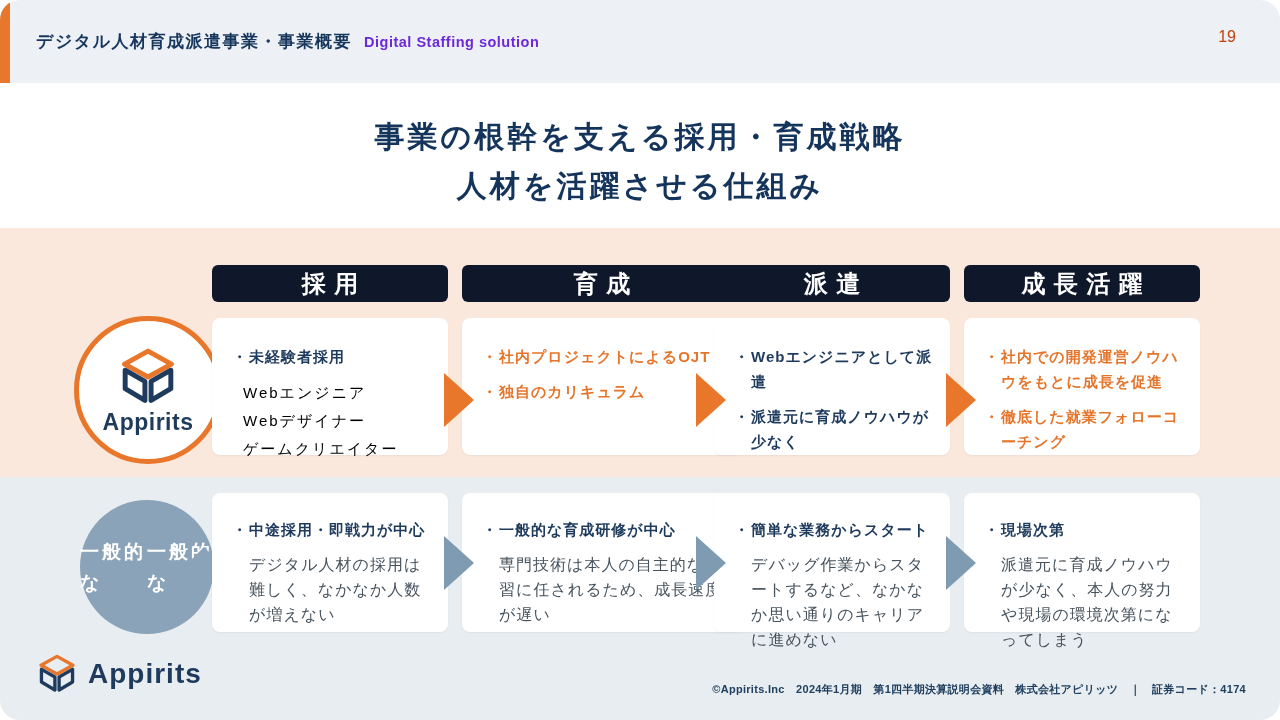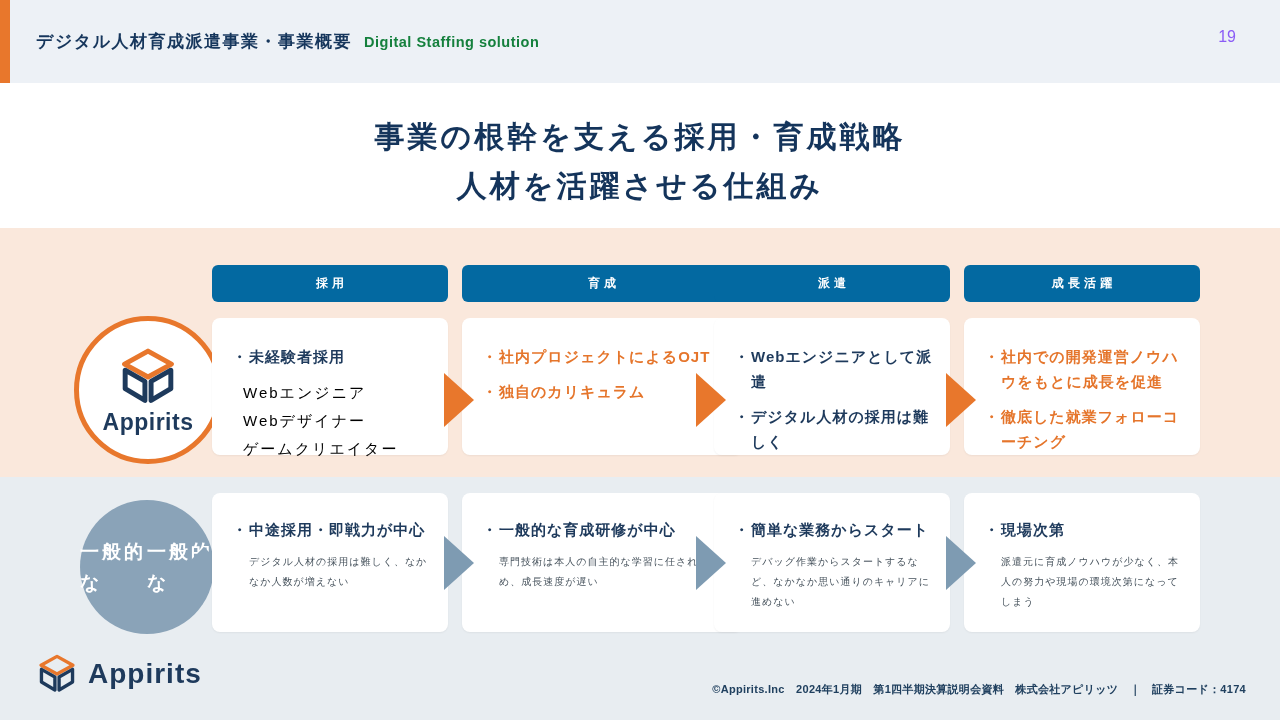--- a/index.html
+++ b/index.html
@@ -1,56 +1,56 @@
 <!DOCTYPE html>
 <html><head>
 <meta charset="utf-8">
 <style>
   html,body{margin:0;padding:0;background:#fff;}
   .slide{position:relative;width:1280px;height:720px;overflow:hidden;background:#ffffff;
-         font-family:"Liberation Sans","DejaVu Sans",sans-serif;}
+         font-family:"Liberation Sans","DejaVu Sans",sans-serif;border-radius:20px;}
 
   
   .header{position:absolute;top:0;left:0;width:1280px;height:83px;background:#EDF1F6;}
   .header-accent{position:absolute;top:0;left:0;width:10px;height:83px;background:#E8772C;}
   .header-inner{position:absolute;top:0;left:36px;height:83px;display:flex;align-items:center;gap:12px;}
   .header-title{font-size:17px;font-weight:bold;color:#16365C;letter-spacing:1.5px;}
-  .header-sub{font-size:14.5px;font-weight:bold;color:#15803d;letter-spacing:0.5px;}
-  .page-num{position:absolute;top:28px;right:44px;font-size:16px;color:#8b5cf6;}
+  .header-sub{font-size:14.5px;font-weight:bold;color:#6d28d9;letter-spacing:0.5px;}
+  .page-num{position:absolute;top:28px;right:44px;font-size:16px;color:#c2410c;}
 
   
   .main-title{position:absolute;top:112px;left:0;width:1280px;text-align:center;
               font-size:30px;font-weight:bold;color:#14345B;line-height:49px;letter-spacing:3px;}
 
   
   .band-top{position:absolute;top:228px;left:0;width:1280px;height:249px;background:#FAE8DC;}
   .band-bottom{position:absolute;top:477px;left:0;width:1280px;height:243px;background:#E8EDF1;}
 
   
   .col1{left:212px;width:236px;}
   .col2{left:462px;width:280px;}
   .col3{left:714px;width:236px;}
   .col4{left:964px;width:236px;}
 
-  .pill{position:absolute;top:265px;height:37px;background:#0369a1;border-radius:6px;
+  .pill{position:absolute;top:265px;height:37px;background:#0f172a;border-radius:6px;
         display:flex;align-items:center;justify-content:center;color:#ffffff;
-        font-size:12px;font-weight:bold;letter-spacing:0.35em;text-indent:0.35em;}
+        font-size:24px;font-weight:bold;letter-spacing:0.35em;text-indent:0.35em;}
 
   .card{position:absolute;background:#ffffff;border-radius:8px;box-sizing:border-box;
         box-shadow:0 1px 2px rgba(0,0,0,0.05);}
   .card.r1{top:318px;height:137px;padding:26px 14px 0 20px;}
   .card.r2{top:493px;height:139px;padding:24px 14px 0 20px;}
 
   .item{display:flex;align-items:flex-start;font-size:15px;font-weight:bold;
         line-height:25px;letter-spacing:1px;margin-bottom:10px;}
   .item .bullet{flex:0 0 17px;}
   .item.navy{color:#1E3A5C;}
   .item.orange{color:#E5752B;}
   .roles{margin-left:11px;color:#000000;font-size:15px;line-height:28px;letter-spacing:2px;}
-  .desc{margin-left:17px;margin-top:8px;color:#46525C;font-size:10px;line-height:20px;letter-spacing:1px;}
+  .desc{margin-left:17px;margin-top:8px;color:#46525C;font-size:16px;line-height:25px;letter-spacing:1px;}
 
   
   .arrow{position:absolute;width:0;height:0;border-top:27px solid transparent;border-bottom:27px solid transparent;}
   .arrow.orange{border-left:30px solid #E8772C;}
   .arrow.gray{border-left:30px solid #7E9BB2;}
   .arrow.row1{top:373px;}
   .arrow.row2{top:536px;}
   .a1{left:444px;} .a2{left:696px;} .a3{left:946px;}
 
   
@@ -129,21 +129,21 @@
     </div>
   </div>
 
   <div class="card r1 col3">
     <div class="item navy">
       <span class="bullet">・</span>
       <span>Webエンジニアとして派遣</span>
     </div>
     <div class="item navy">
       <span class="bullet">・</span>
-      <span>デジタル人材の採用は難しく</span>
+      <span>派遣元に育成ノウハウが少なく</span>
     </div>
   </div>
 
   <div class="card r1 col4">
     <div class="item orange">
       <span class="bullet">・</span>
       <span>社内での開発運営ノウハウをもとに成長を促進</span>
     </div>
     <div class="item orange">
       <span class="bullet">・</span>

